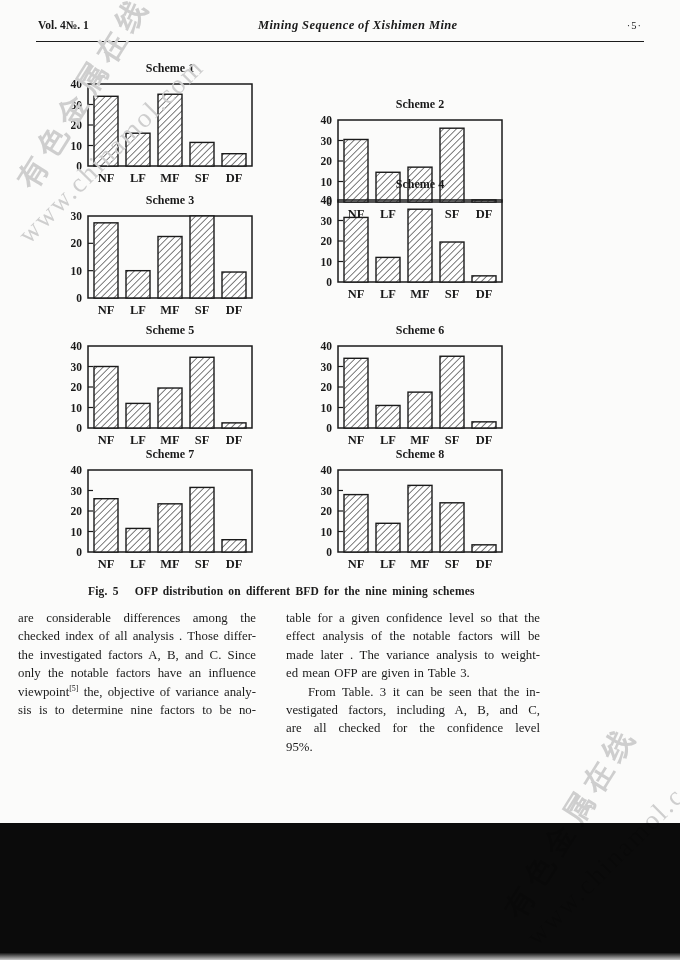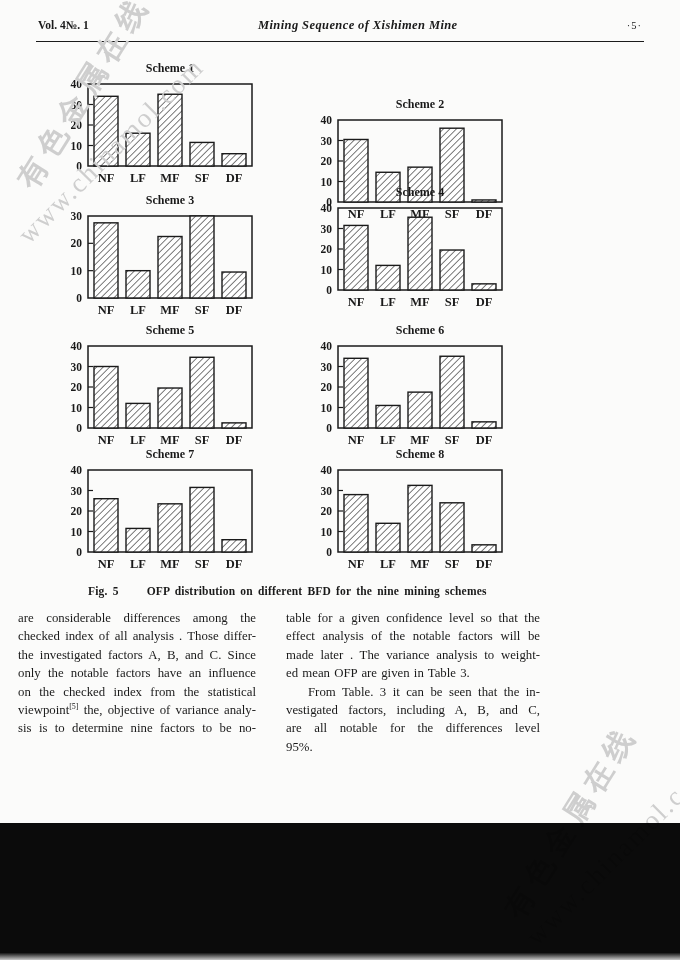--- a/index.html
+++ b/index.html
@@ -12,21 +12,21 @@
   .header .journal-title{font-weight:bold;font-style:italic;font-size:12.5px;letter-spacing:.4px;}
   .header .page-no{font-size:10.5px;letter-spacing:1px;}
   .rule{position:absolute;top:41px;left:36px;right:36px;border-top:1.6px solid #1b1b1b;}
   
   .charts{position:absolute;top:0;left:0;width:680px;height:580px;}
   .chart{position:absolute;width:212px;height:126px;}
   .chart svg{display:block;}
   
   .caption{position:absolute;top:585px;left:88px;font-weight:bold;font-size:11.5px;
            letter-spacing:.2px;word-spacing:2px;}
-  .caption .fig-label{margin-right:28px;}
+  .caption .fig-label{margin-right:16px;}
   
   .bodytext{position:absolute;top:609px;left:0;width:680px;font-size:12.8px;line-height:18.4px;}
   .col{position:absolute;top:0;}
   .col-left{left:18px;width:238px;}
   .col-right{left:286px;width:254px;}
   .tline{text-align:justify;text-align-last:justify;word-spacing:1px;white-space:normal;}
   .tline.nojust{text-align-last:left;}
   .tline.indent{padding-left:22px;box-sizing:border-box;}
   .tline sup{font-size:8px;vertical-align:super;line-height:0;}
   
@@ -145,21 +145,21 @@
           <rect x="76" y="78.66666666666667" width="24" height="27.333333333333332" fill="url(#h2)" stroke="#1a1a1a" stroke-width="1.4"></rect>
           <text x="88" y="122" text-anchor="middle" font-size="12.5" font-weight="bold" font-family="&quot;Liberation Serif&quot;, serif" fill="#1a1a1a">LF</text>
           <rect x="108" y="44.5" width="24" height="61.5" fill="url(#h2)" stroke="#1a1a1a" stroke-width="1.4"></rect>
           <text x="120" y="122" text-anchor="middle" font-size="12.5" font-weight="bold" font-family="&quot;Liberation Serif&quot;, serif" fill="#1a1a1a">MF</text>
           <rect x="140" y="24" width="24" height="82" fill="url(#h2)" stroke="#1a1a1a" stroke-width="1.4"></rect>
           <text x="152" y="122" text-anchor="middle" font-size="12.5" font-weight="bold" font-family="&quot;Liberation Serif&quot;, serif" fill="#1a1a1a">SF</text>
           <rect x="172" y="80.03333333333333" width="24" height="25.966666666666665" fill="url(#h2)" stroke="#1a1a1a" stroke-width="1.4"></rect>
           <text x="184" y="122" text-anchor="middle" font-size="12.5" font-weight="bold" font-family="&quot;Liberation Serif&quot;, serif" fill="#1a1a1a">DF</text>
         </svg>
       </div>
-      <div class="chart" style="left: 300px; top: 184px;">
+      <div class="chart" style="left: 300px; top: 176px;">
         <svg width="212" height="126" viewBox="0 0 212 126">
           <defs>
             <pattern id="h3" patternUnits="userSpaceOnUse" width="4.6" height="4.6" patternTransform="rotate(45)">
               <rect width="4.6" height="4.6" fill="#ffffff"></rect>
               <line x1="0" y1="0" x2="0" y2="4.6" stroke="#1a1a1a" stroke-width="1.15"></line>
             </pattern>
           </defs>
           <text x="120" y="12" text-anchor="middle" font-size="12" font-weight="bold" font-family="&quot;Liberation Serif&quot;, serif" fill="#1a1a1a">Scheme 4</text>
           <rect x="38" y="24" width="164" height="82" fill="none" stroke="#1a1a1a" stroke-width="1.5"></rect>
           <text x="32" y="110" text-anchor="end" font-size="11.5" font-weight="bold" font-family="&quot;Liberation Serif&quot;, serif" fill="#1a1a1a">0</text>
@@ -307,32 +307,31 @@
   <div class="caption">
     <span class="fig-label">Fig. 5</span><span>OFP distribution on different BFD for the nine mining schemes</span>
   </div>
 
   <div class="bodytext">
     <div class="col col-left" id="col-left">
         <div class="tline">are considerable differences among the</div>
         <div class="tline">checked index of all analysis . Those differ-</div>
         <div class="tline">the investigated factors A, B, and C. Since</div>
         <div class="tline">only the notable factors have an influence</div>
-        <div class="tline">on the checked index from the statistical</div>
         <div class="tline"><span>viewpoint</span><sup>[5]</sup><span> the, objective of variance analy-</span></div>
         <div class="tline">sis is to determine nine factors to be no-</div>
       </div>
     <div class="col col-right" id="col-right">
         <div class="tline">table for a given confidence level so that the</div>
         <div class="tline">effect analysis of the notable factors will be</div>
         <div class="tline">made later . The variance analysis to weight-</div>
         <div class="tline nojust">ed mean OFP are given in Table 3.</div>
         <div class="tline indent">From Table. 3 it can be seen that the in-</div>
         <div class="tline">vestigated factors, including A, B, and C,</div>
-        <div class="tline">are all notable for the differences level</div>
+        <div class="tline">are all checked for the confidence level</div>
         <div class="tline nojust">95%.</div>
       </div>
   </div>
 
   <div class="blackbar"></div>
   <div class="bottomstrip"></div>
 
 </div>
 
 </body></html>

